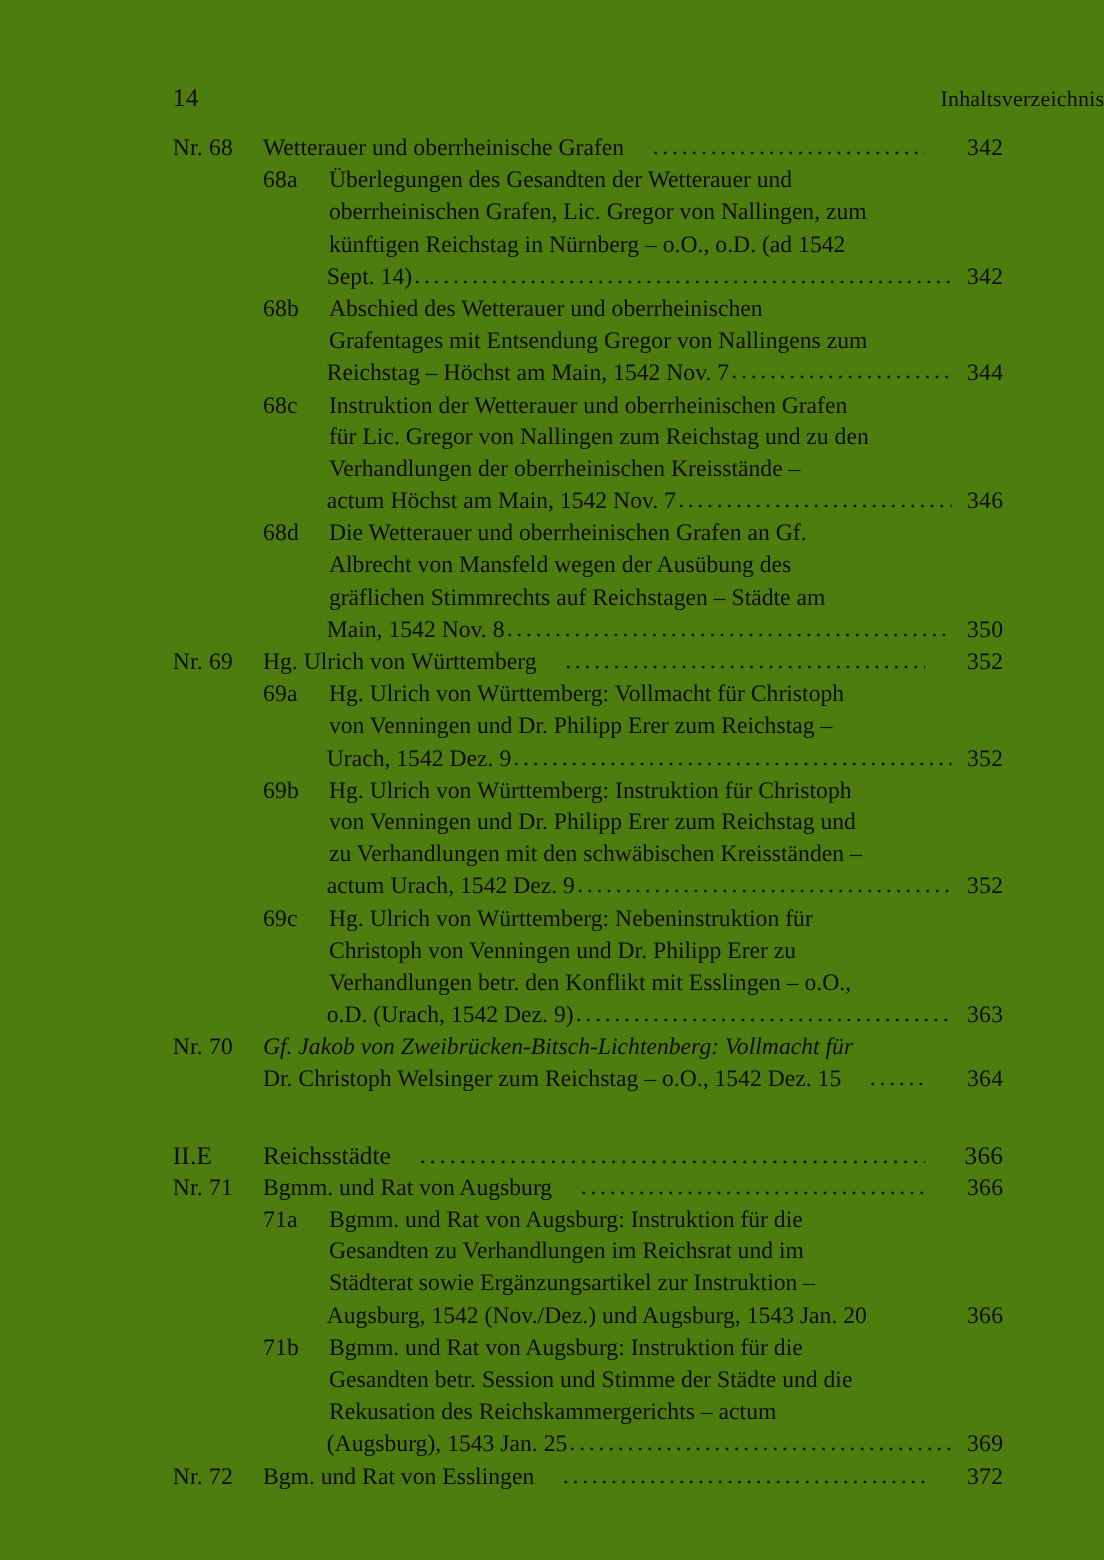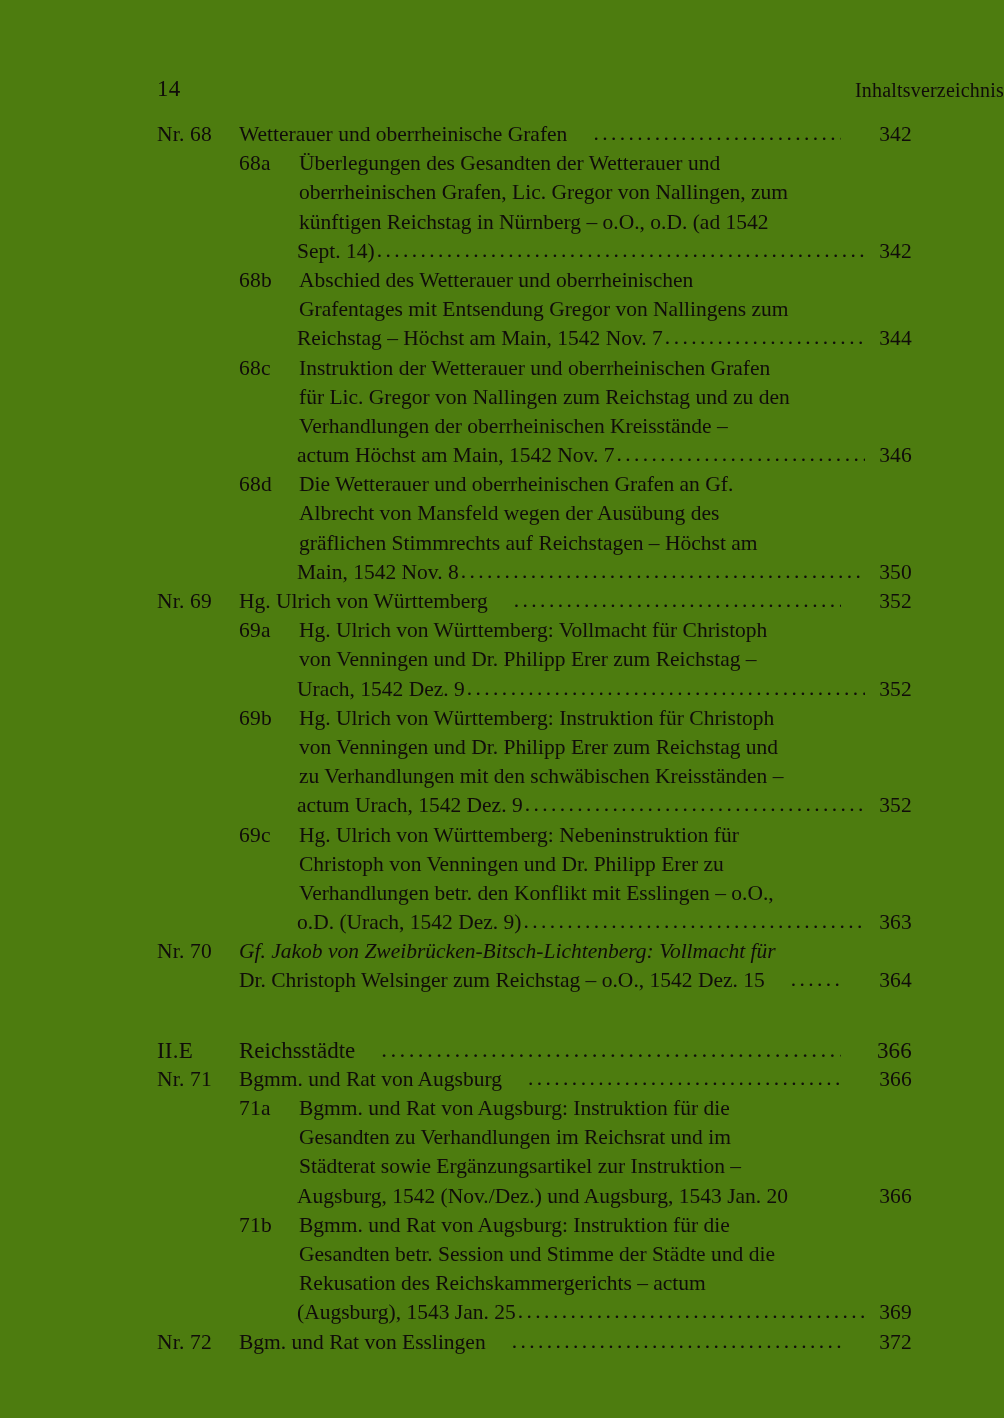--- a/index.html
+++ b/index.html
@@ -197,21 +197,21 @@
       </div>
       <div class="entry">
         <div class="line">
           <span class="sublbl">68d</span>
           <span class="cont col2">Die Wetterauer und oberrheinischen Grafen an Gf.</span>
         </div>
         <div class="line">
           <span class="cont col2">Albrecht von Mansfeld wegen der Ausübung des</span>
         </div>
         <div class="line">
-          <span class="cont col2">gräflichen Stimmrechts auf Reichstagen – Höchst am</span>
+          <span class="cont col2">gräflichen Stimmrechts auf Reichstagen – Städte am</span>
         </div>
         <div class="line">
           <div class="body col2">
             <span class="txt">Main, 1542 Nov. 8</span>
             <span class="leader">..........................................................................................</span>
             <span class="pg">350</span>
           </div>
         </div>
       </div>
       <div class="entry">

